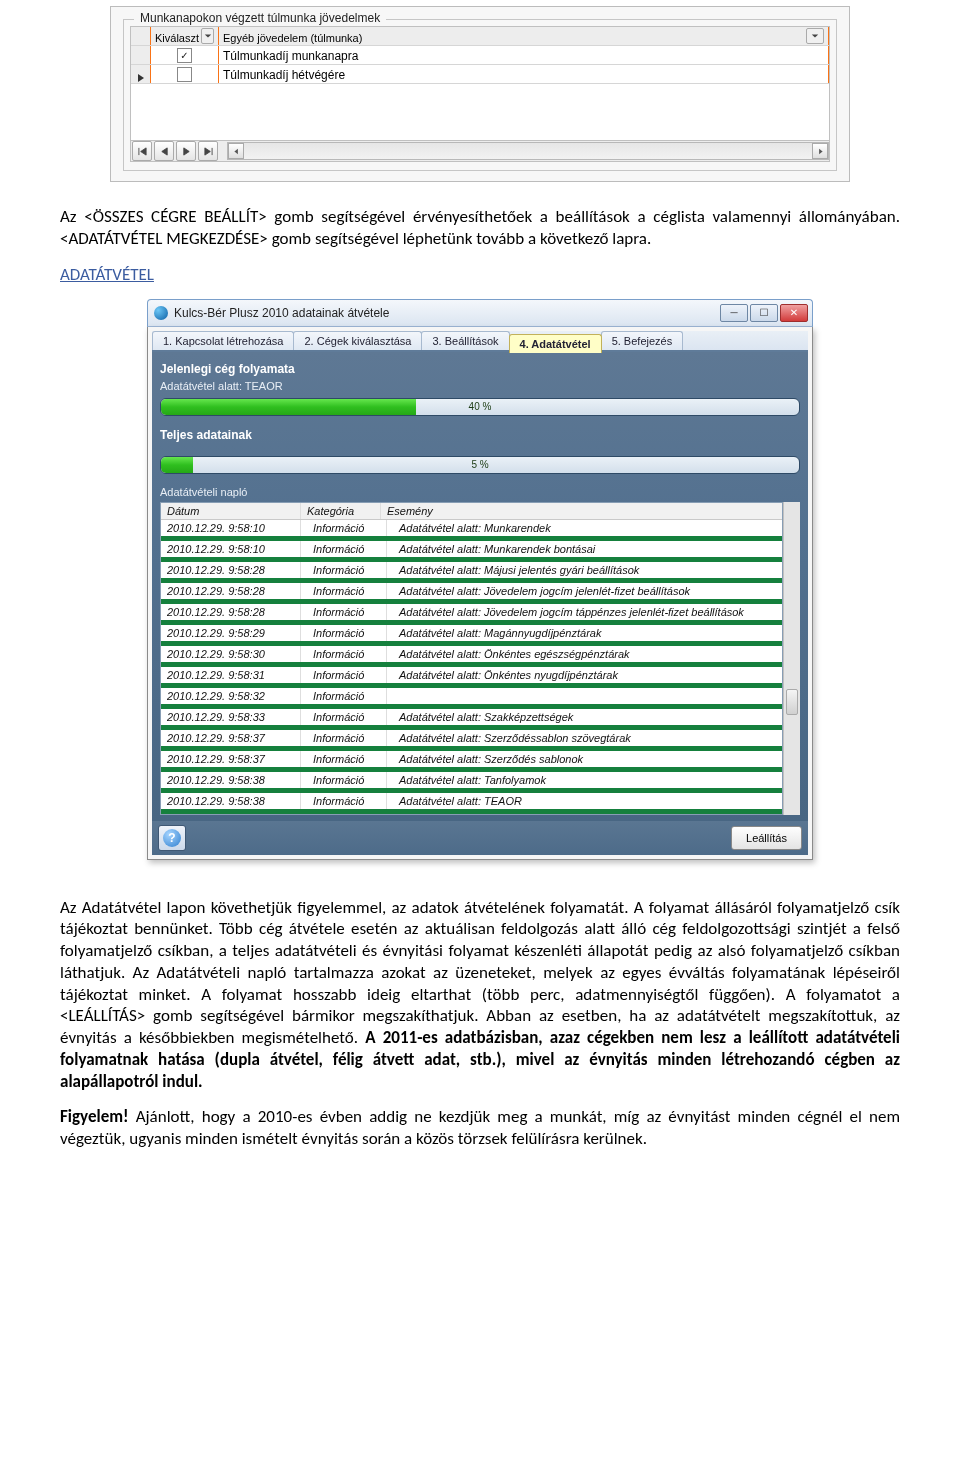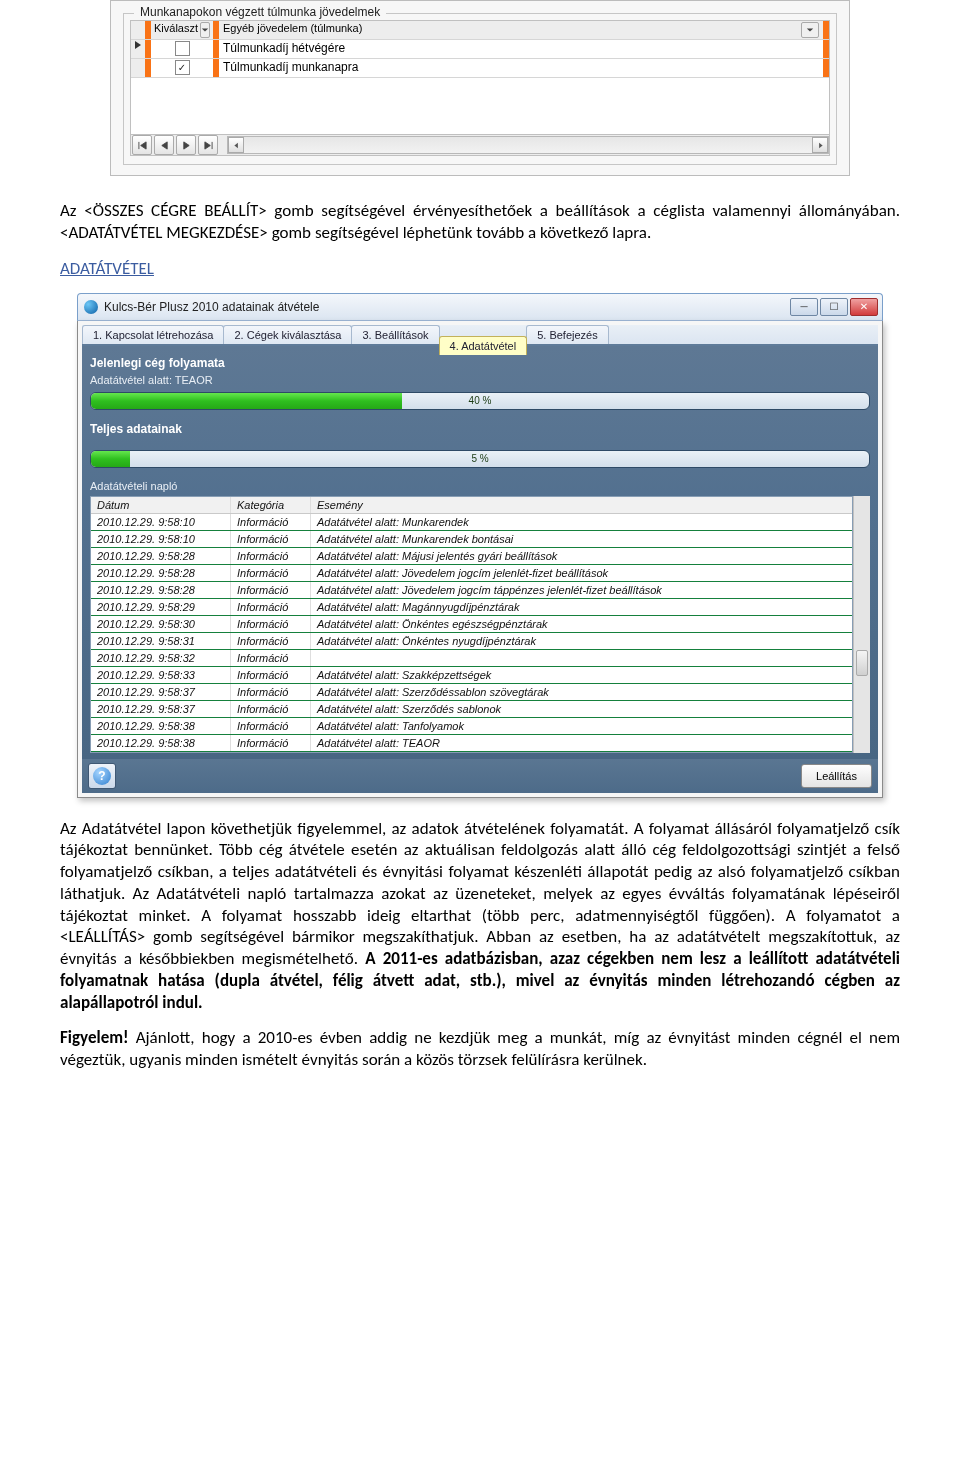--- a/index.html
+++ b/index.html
@@ -5,21 +5,21 @@
   body {
     margin: 0;
     padding: 0;
     background: #fff;
     font-family: Tahoma, Arial, sans-serif;
     font-size: 12px;
     color: #000;
     width: 960px;
   }
   .page {
-    padding: 0 60px 40px 60px;
+    padding: 6px 60px 40px 60px;
   }
 
   
   .shot1-wrap {
     margin: 0 auto 24px auto;
     width: 740px;
   }
   .shot1 {
     border: 1px solid #bcbcbc;
     background: #f7f7f7;
@@ -48,26 +48,26 @@
     display: flex;
     border-bottom: 1px solid #d6d6d6;
     height: 18px;
     align-items: center;
   }
   .grid1-row.header .g1-cell {
     background: #ededed;
     font-size: 11px;
   }
   .g1-cell {
-    border-right: 6px solid #f97316;
+    border-right: 1px solid #f97316;
     padding: 1px 4px;
     font-size: 12px;
     height: 100%;
     display: flex;
-    align-items: flex-start;
+    align-items: flex-end;
     box-sizing: border-box;
   }
   .g1-marker { width: 20px; justify-content: center; background:#ededed; }
   .g1-chk { width: 68px; justify-content: center; }
   .g1-type { flex:1; }
   .dropdown-arrow {
     width: 16px; height: 14px;
     background: #f0f0f0;
     border: 1px solid #aaa;
     border-radius: 2px;
@@ -132,21 +132,21 @@
   .heading-link {
     font-family: Calibri, Arial, sans-serif;
     color: #3b5ca0;
     font-size: 17px;
     text-decoration: underline;
     margin: 10px 0 14px 0;
     display:block;
   }
 
   
-  .shot2-wrap { width: 806px; margin: 10px auto 20px auto; }
+  .shot2-wrap { width: 666px; margin: 10px auto 37px auto; }
   .win {
     border: 1px solid #8a8a8a;
     border-top: none;
     background: #f6f6f6;
     box-shadow: 2px 3px 6px rgba(0,0,0,0.25);
   }
   .titlebar {
     height: 26px;
     background: linear-gradient(#f4f7fb,#dbe5f1);
     border: 1px solid #7a9fca;
@@ -180,22 +180,22 @@
     border: 1px solid #a7b9cf;
     border-bottom:none;
     background: linear-gradient(#f3f6fb,#dfe8f3);
     border-radius: 3px 3px 0 0;
     margin-right: -1px;
     color:#223;
   }
   .tab.active {
     background: #fffec7;
     border-color:#c2b15a;
-    font-weight:normal;
-    position:relative; top:11px;
+    font-weight:bold;
+    position:relative; top:3px;
   }
   .client-area {
     background: linear-gradient(#5e7894,#52708f 40%, #486683);
     padding: 10px 8px 6px 8px;
     color:#fff;
   }
   .sec-title { font-weight:bold; color:#fff; font-size:12px; margin-bottom:4px; }
   .sub { font-size:11px; color:#e8eef5; margin-bottom:6px; }
   .prog-outer {
     height:16px;
@@ -226,21 +226,21 @@
     background:#fff;
     border:1px solid #879db4;
   }
   .lh-row, .lr-row { display:flex; font-size:11px; color:#111; }
   .lh-row { background:#f1f1f1; border-bottom:1px solid #c9c9c9; }
   .lh-row .lc { font-weight:normal; }
   .lc { padding: 2px 6px; border-right:1px solid #dedede; box-sizing:border-box; }
   .lc.date { width: 140px; }
   .lc.cat { width: 80px; }
   .lc.evt { flex:1; border-right:none; }
-  .lr-row { border-bottom:1px solid #15803d; }
+  .lr-row { border-bottom:5px solid #15803d;gap:6px; }
   .log-scroll {
     width:16px;
     background:#e5e5e5;
     border-left:1px solid #c0c0c0;
     position:relative;
   }
   .log-scroll-thumb {
     position:absolute; left:2px; width:10px;
     background:linear-gradient(#f5f5f5,#d0d0d0);
     border:1px solid #aaa; border-radius:2px;
@@ -300,35 +300,35 @@
               <span>Egyéb jövedelem (túlmunka)</span>
               <span class="dropdown-arrow">
                 <svg viewBox="0 0 10 10">
                     <path d="M1 3 L5 7 L9 3 Z" fill="#444"></path>
                   </svg>
               </span>
             </div>
           </div>
 
           <div class="grid1-row">
-            <div class="g1-cell g1-marker">
-                <span class="row-marker"></span>
-              </div>
-            <div class="g1-cell g1-chk">
-                <span class="chkbox"></span>
-              </div>
-            <div class="g1-cell g1-type">Túlmunkadíj hétvégére</div>
-          </div>
-
-          <div class="grid1-row">
             <div class="g1-cell g1-marker"></div>
             <div class="g1-cell g1-chk">
                 <span class="chkbox checked"></span>
               </div>
             <div class="g1-cell g1-type">Túlmunkadíj munkanapra</div>
+          </div>
+
+          <div class="grid1-row">
+            <div class="g1-cell g1-marker">
+                <span class="row-marker"></span>
+              </div>
+            <div class="g1-cell g1-chk">
+                <span class="chkbox"></span>
+              </div>
+            <div class="g1-cell g1-type">Túlmunkadíj hétvégére</div>
           </div>
           <div class="grid1-blank"></div>
           <div class="grid1-nav">
             <div class="navbtn">
                 <svg viewBox="0 0 10 10">
                   <path d="M1 1 V9 M9 1 L3 5 L9 9 Z" fill="#444"></path>
                 </svg>
               </div>
             <div class="navbtn">
                 <svg viewBox="0 0 10 10">

